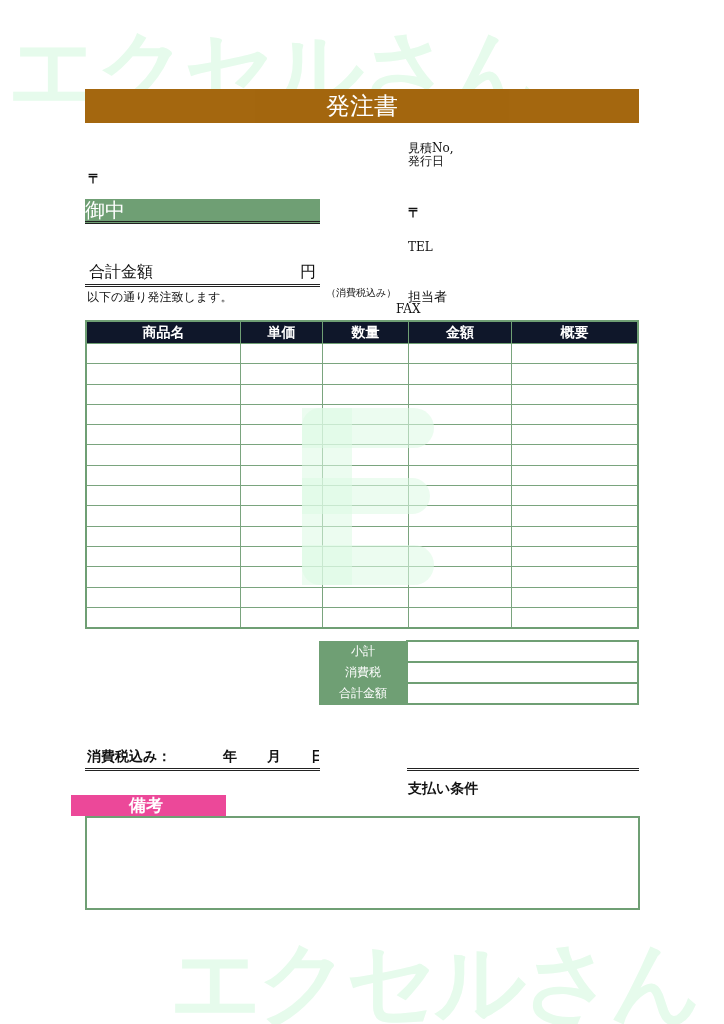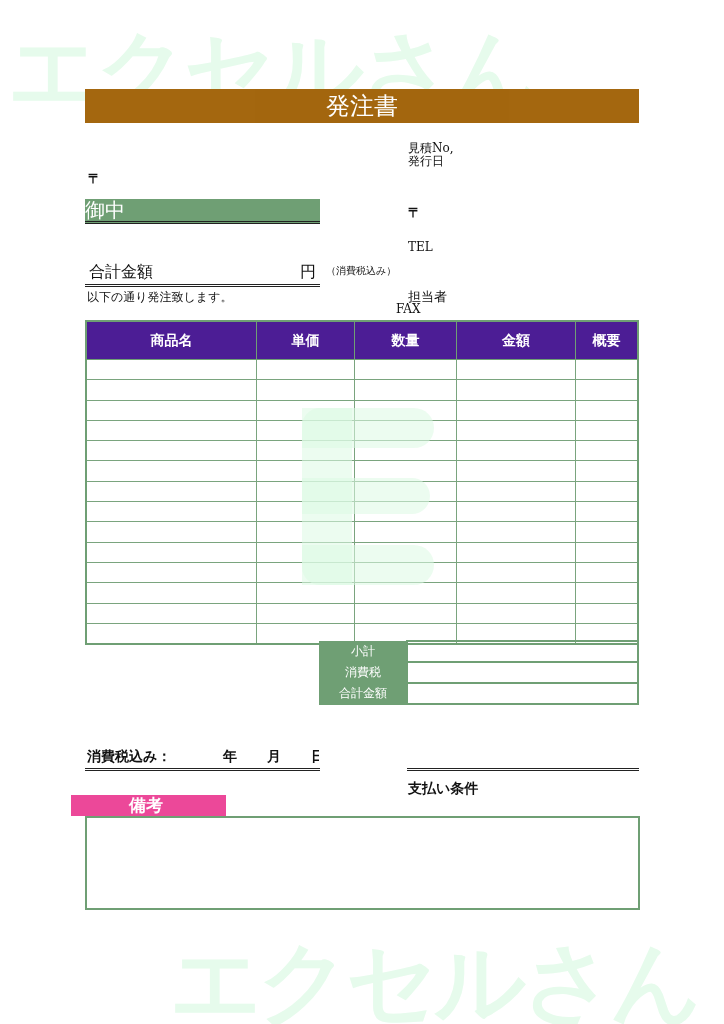--- a/index.html
+++ b/index.html
@@ -11,21 +11,21 @@
   .wm-e div{position:absolute;background:rgba(220,250,228,0.55);}
   .abs{position:absolute;z-index:2;}
   .title-bar{left:85px;top:89px;width:554px;height:34px;background:#a16207;color:#fff;font-size:24px;text-align:center;line-height:34px;opacity:.97;}
   .small{font-size:12px;}
   .ontyu{left:85px;top:199px;width:235px;height:22px;background:#6f9f74;color:#fff;font-size:20px;text-align:left;line-height:22px;border-bottom:3px double #222;}
   .ontyu span{padding-right:4px;}
   .total-line{left:85px;top:258px;width:235px;height:26px;border-bottom:3px double #222;font-size:16px;}
   .total-line .lbl{position:absolute;left:4px;top:4px;}
   .total-line .yen{position:absolute;right:4px;top:4px;}
   table.items{position:absolute;left:85px;top:320px;width:554px;border-collapse:collapse;z-index:2;}
-  table.items th{background:#4c1d95;color:#fff;font-size:14px;height:21px;font-weight:bold;padding:8px;border:1.5px solid #6f9f74;margin-left:16px;}
+  table.items th{background:#0f172a;color:#fff;font-size:14px;height:21px;font-weight:bold;padding:0;border:1.5px solid #6f9f74;margin-left:16px;}
   table.items td{height:19.3px;border:1.5px solid #7aa47e;padding:0;}
   table.items{border:2px solid #6f9f74;}
   table.sum{position:absolute;left:319px;top:640px;width:320px;border-collapse:collapse;z-index:2;padding-left:44px;}
   table.sum td.l{background:#6f9f74;color:#fff;font-size:12px;text-align:center;width:86px;height:20px;padding:0;border:1px solid #6f9f74;}
   table.sum td.v{border:2px solid #6f9f74;height:18px;padding:0;}
   .line-lbl{font-size:14px;font-weight:bold;border-bottom:3px double #222;height:22px;}
   .remarks-tab{left:71px;top:795px;width:155px;height:21px;background:#ec4899;color:#fff;font-size:17px;font-weight:bold;line-height:21px;}
   .remarks-tab span{padding-left:58px;}
   .remarks-box{left:85px;top:816px;width:551px;height:90px;border:2px solid #6f9f74;}
 </style>
@@ -54,21 +54,21 @@
 
 <div class="abs" style="left:408px;top:204px;font-size:13px;font-weight:bold;">〒</div>
 <div class="abs small" style="left:408px;top:240px;">TEL</div>
 <div class="abs small" style="left:396px;top:264px;margin-top:38px;">FAX</div>
 <div class="abs small" style="left:408px;top:288px;font-size:13px;">担当者</div>
 
 <div class="abs total-line">
   <span class="lbl">合計金額</span>
   <span class="yen">円</span>
 </div>
-<div class="abs" style="left:326px;top:264px;font-size:10px;">（消費税込み）</div>
+<div class="abs" style="left:326px;top:286px;font-size:10px;">（消費税込み）</div>
 <div class="abs small" style="left:87px;top:289px;">以下の通り発注致します。</div>
 
 <table class="items">
   <thead>
     <tr>
       <th style="width:153px">商品名</th>
       <th style="width:81px">単価</th>
       <th style="width:85px">数量</th>
       <th style="width:102px">金額</th>
       <th>概要</th>

